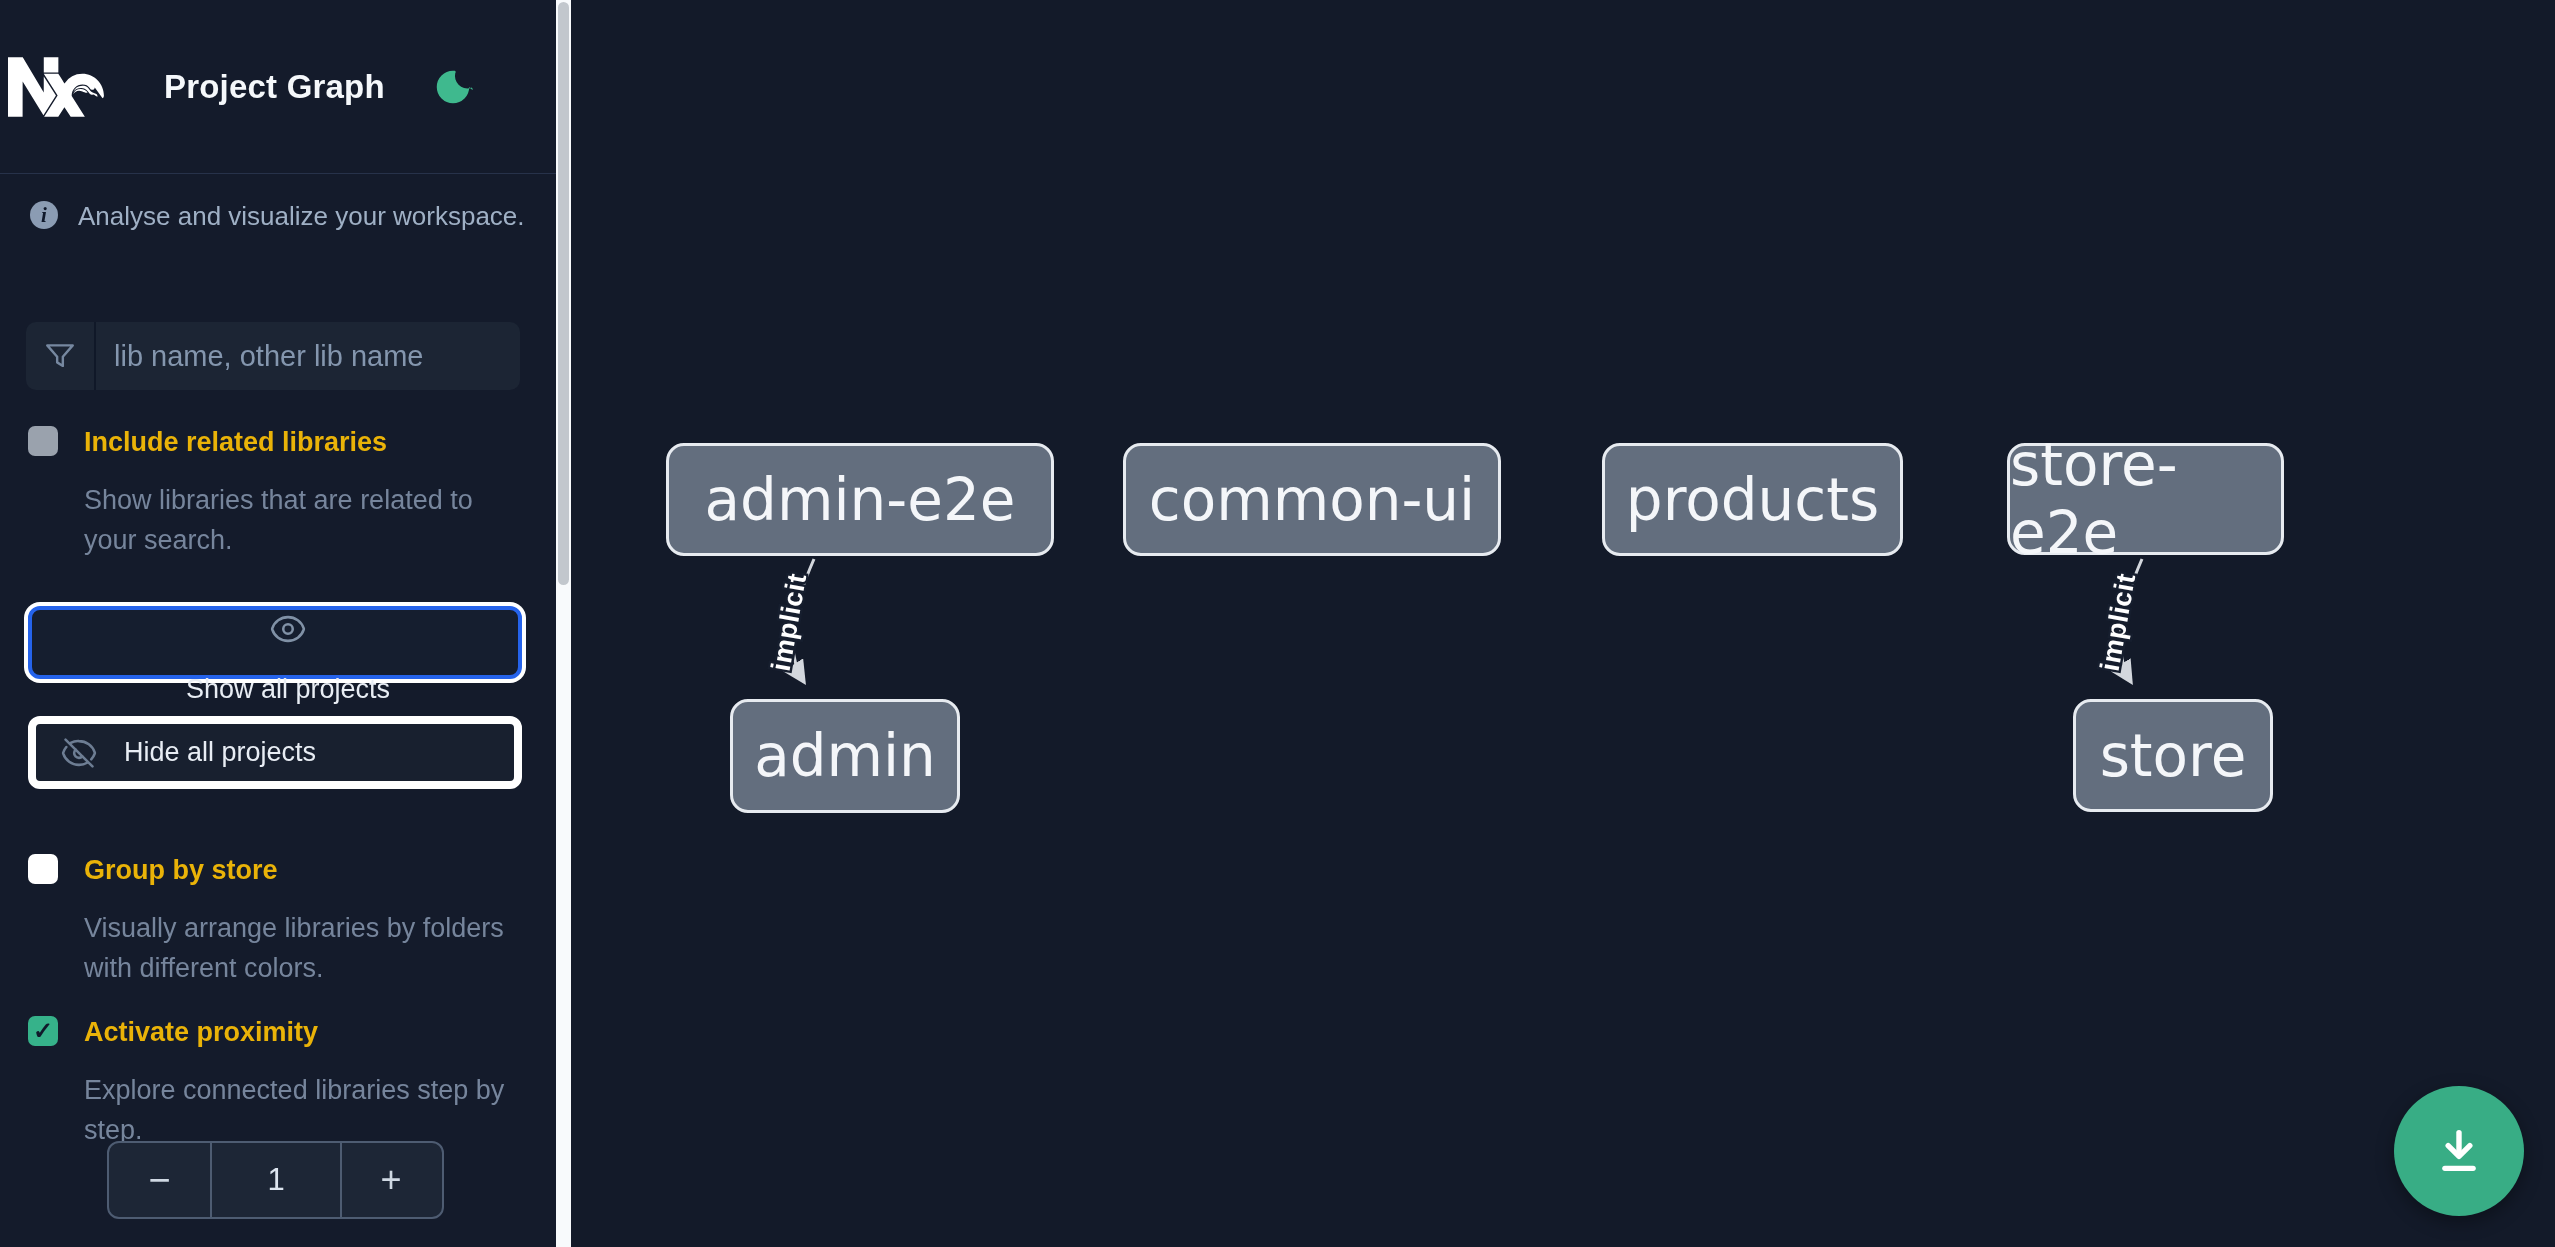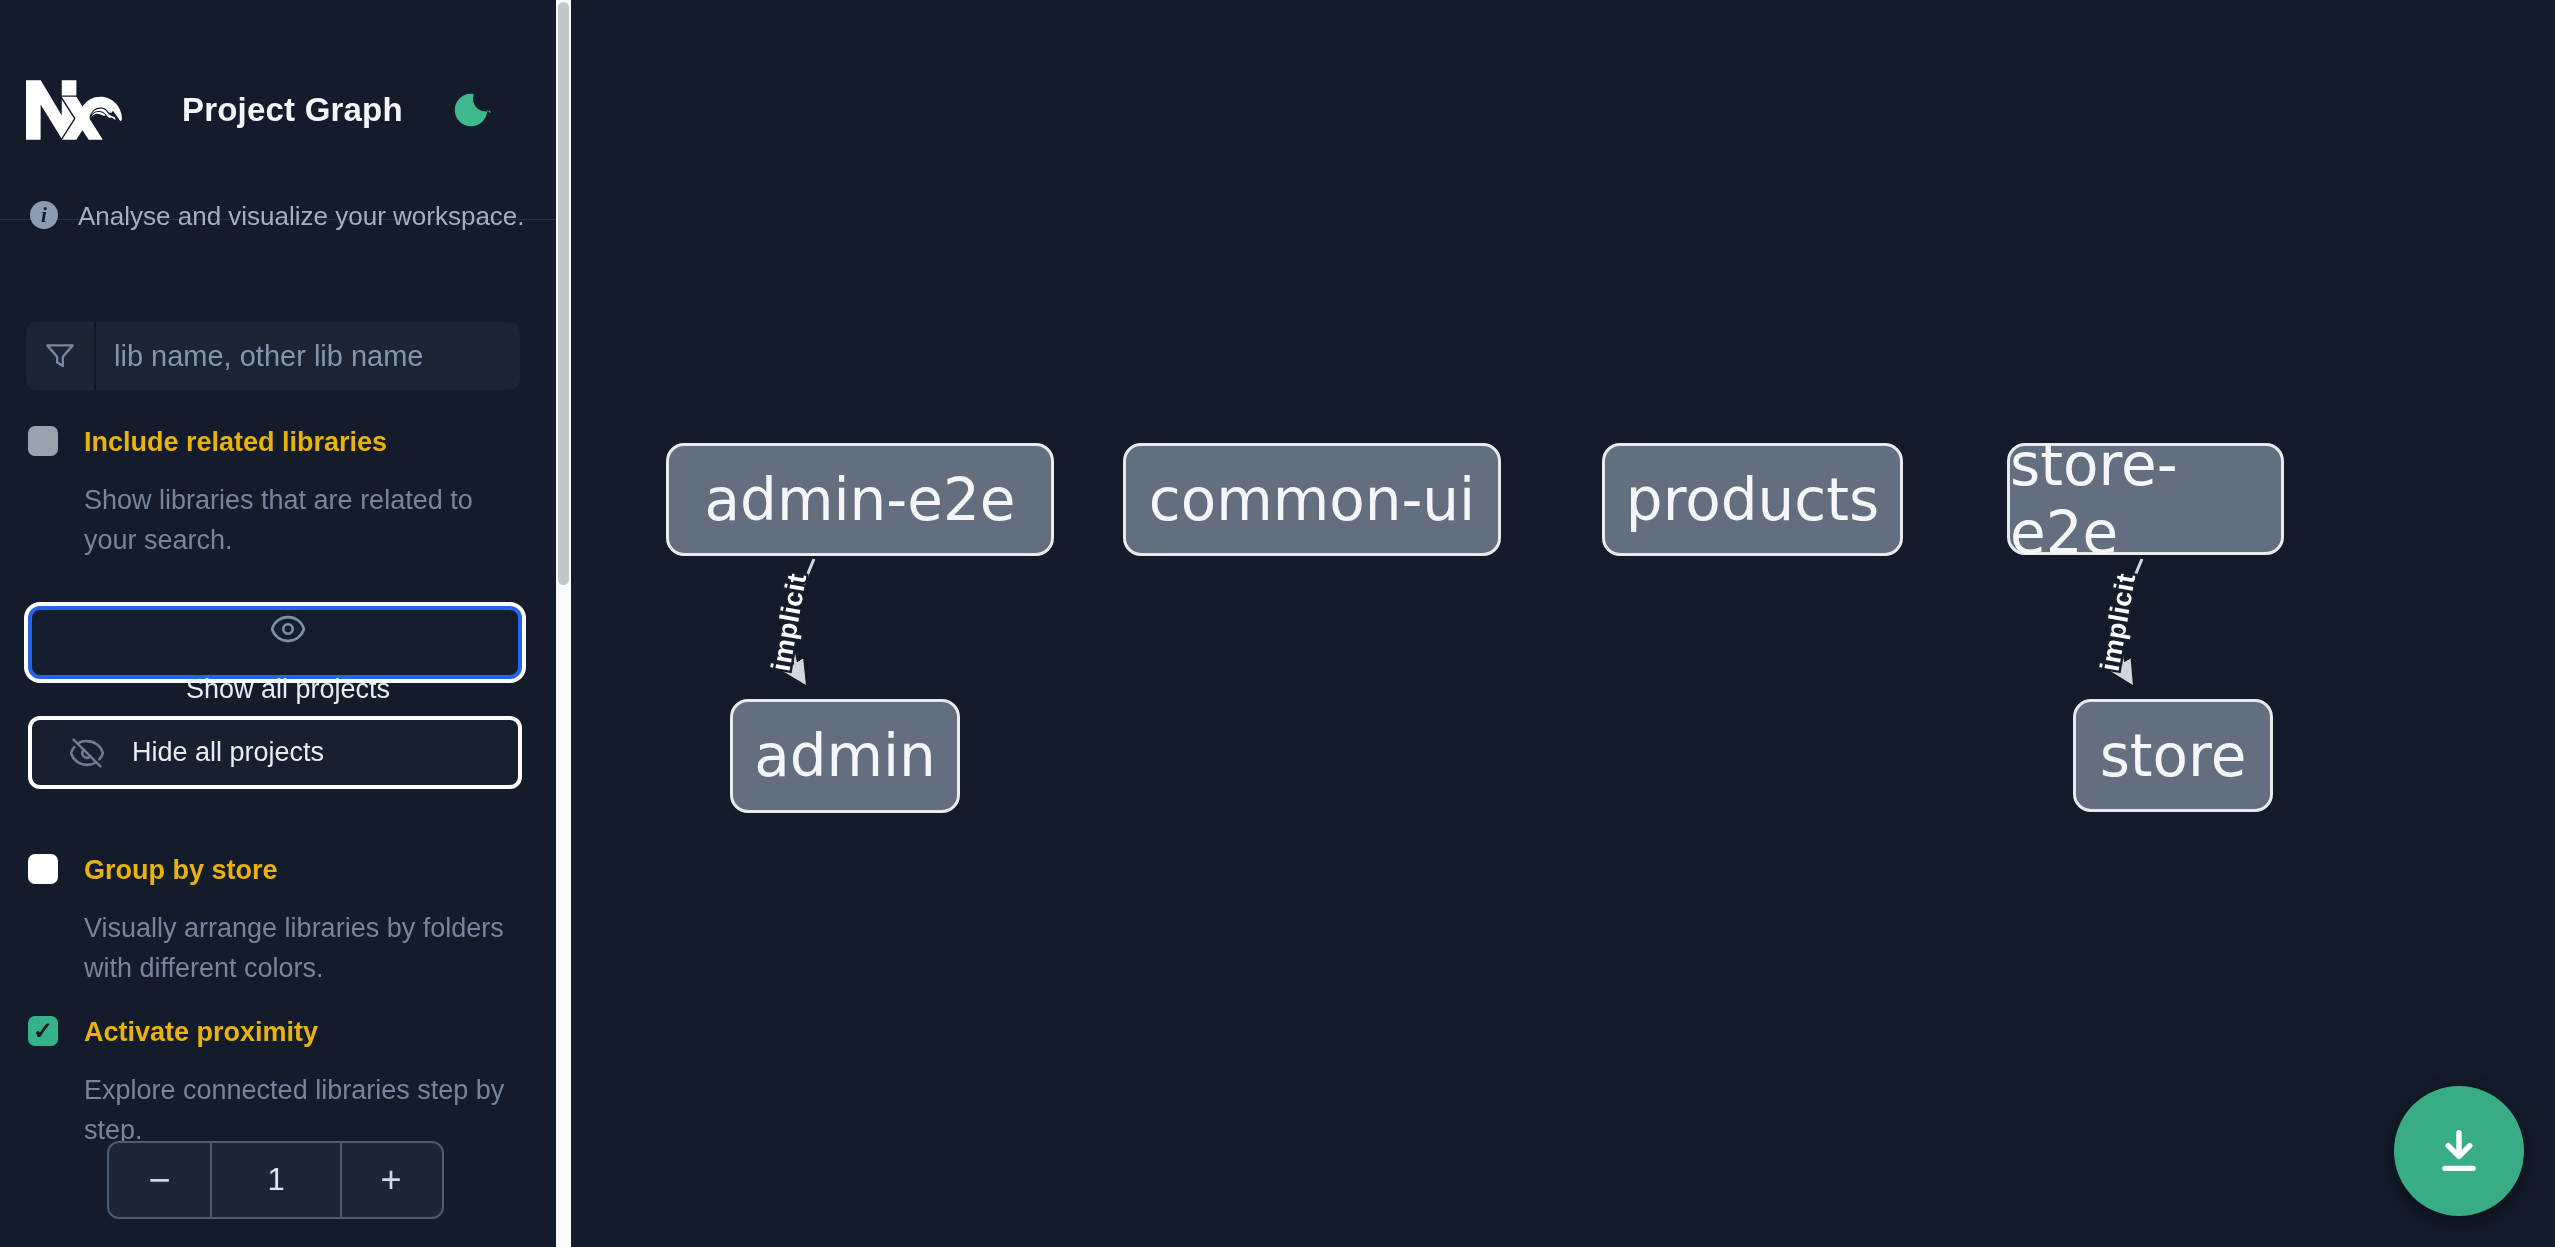--- a/index.html
+++ b/index.html
@@ -8,22 +8,22 @@
     position:relative; overflow:hidden;
     background:#131a29;
     font-family:"Liberation Sans", sans-serif;
     -webkit-font-smoothing:antialiased;
   }
 
   
   .sidebar { position:absolute; left:0; top:0; width:556px; height:1247px; background:#141b2b; }
 
   .sb-header {
-    position:absolute; left:0; top:0; width:556px; height:220px;
-    display:flex; align-items:center; padding:0 26px;
+    position:absolute; left:0; top:0; width:556px; height:174px;
+    display:flex; align-items:center; padding:0 8px;
     border-bottom:1px solid #27324a;
   }
   .nx-logo { width:96px; height:96px; flex:0 0 auto; }
   .sb-title { margin-left:60px; font-size:33px; font-weight:700; color:#f5f8fb; letter-spacing:0.2px; }
   .theme-btn { margin-left:46px; width:44px; height:44px; display:flex; align-items:center; justify-content:center; background:none; border:none; cursor:pointer; }
 
   .info-row { position:absolute; left:30px; top:200px; width:500px; display:flex; align-items:flex-start; gap:20px; }
   .info-icon {
     width:28px; height:28px; border-radius:50%; background:#8b9cb3; color:#10192b;
     display:flex; align-items:center; justify-content:center;
@@ -48,22 +48,22 @@
   .checkbox.gray   { background:#9aa2ad; }
   .checkbox.white  { background:#ffffff; }
   .checkbox.green  { background:#36b28a; }
   .checkbox .check { font-size:24px; font-weight:700; color:#10192b; line-height:1; }
   .check-text { margin-left:26px; width:430px; }
   .check-title { font-size:27px; font-weight:700; color:#eab308; line-height:38px; }
   .check-desc  { font-size:27px; font-weight:400; color:#76859c; line-height:40px; margin-top:19px; }
 
   .sb-btn {
     position:absolute; left:28px; width:494px; height:73px;
-    display:flex; align-items:center; gap:26px; padding-left:36px;
-    background:#18202f; border:4px solid #ffffff; border-radius:12px;
+    display:flex; align-items:center; gap:26px; padding-left:24px;
+    background:#18202f; border:8px solid #ffffff; border-radius:12px;
     color:#e8edf4; font-family:"Liberation Sans", sans-serif; font-size:27px; font-weight:500; cursor:pointer;
   }
   .sb-btn.focused {
     background:#151e2f; border:4px solid #2563eb;
     box-shadow:0 0 0 4px #ffffff; padding-left:26px;flex-direction:column;
   }
   .sb-btn .btn-icon { width:38px; height:38px; flex:0 0 auto; }
 
   .stepper {
     position:absolute; left:107px; top:1141px; width:337px; height:78px;

